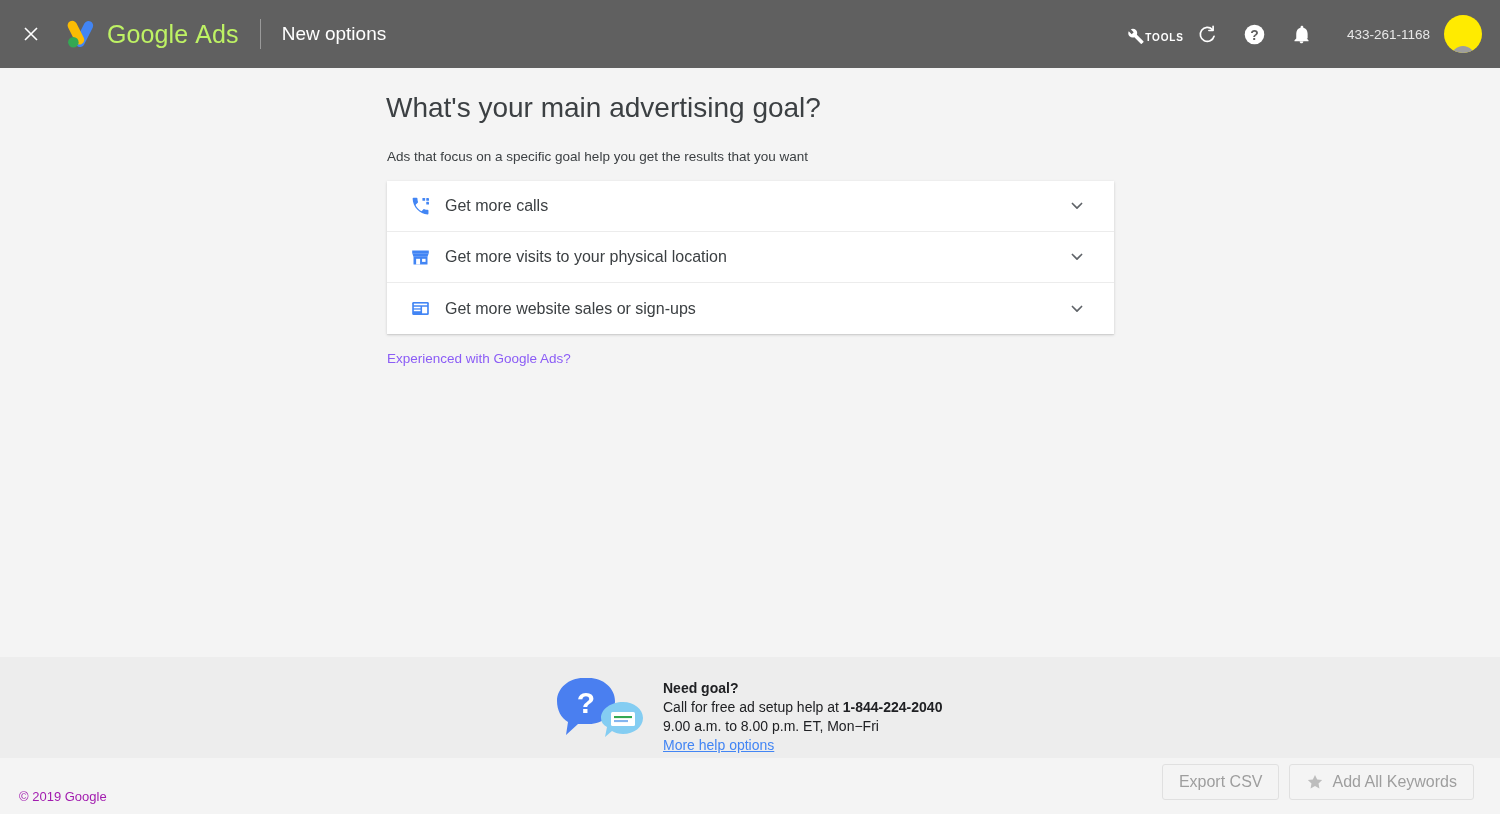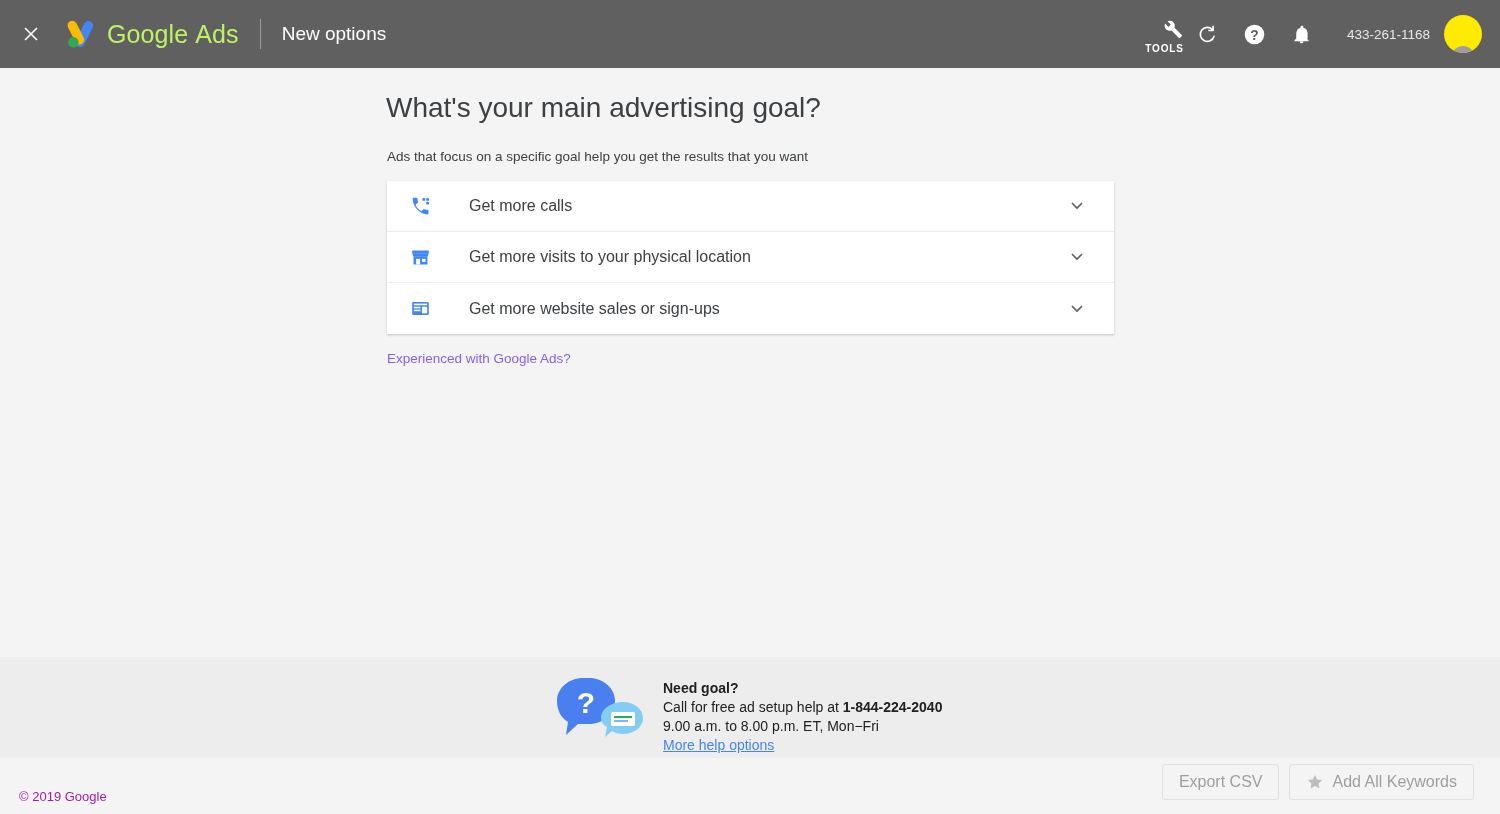--- a/index.html
+++ b/index.html
@@ -74,22 +74,21 @@
 
   .header-right {
     margin-left: auto;
     display: flex;
     align-items: center;
     height: 68px;
   }
 
   .tools-btn {
     display: flex;
-    flex-direction: column;
-    align-items: flex-end;
+    align-items: center;
     justify-content: center;
     width: 58px;
     cursor: pointer;
     padding-top: 4px;
   }
   .tools-label {
     color: #ffffff;
     font-size: 10px;
     font-weight: bold;
     letter-spacing: 0.9px;
@@ -172,21 +171,20 @@
     box-shadow: 0 1px 3px rgba(0,0,0,0.14), 0 1px 1px rgba(0,0,0,0.06);
   }
 
   .goal-row {
     height: 51px;
     display: flex;
     align-items: center;
     padding: 0 0 0 22px;
     border-bottom: 1px solid #ececec;
     cursor: pointer;
-    gap: 24px;
   }
   .goal-row:last-child { border-bottom: none; }
 
   .goal-icon {
     width: 22px;
     height: 22px;
     display: flex;
     align-items: center;
     justify-content: center;
     flex: 0 0 auto;

